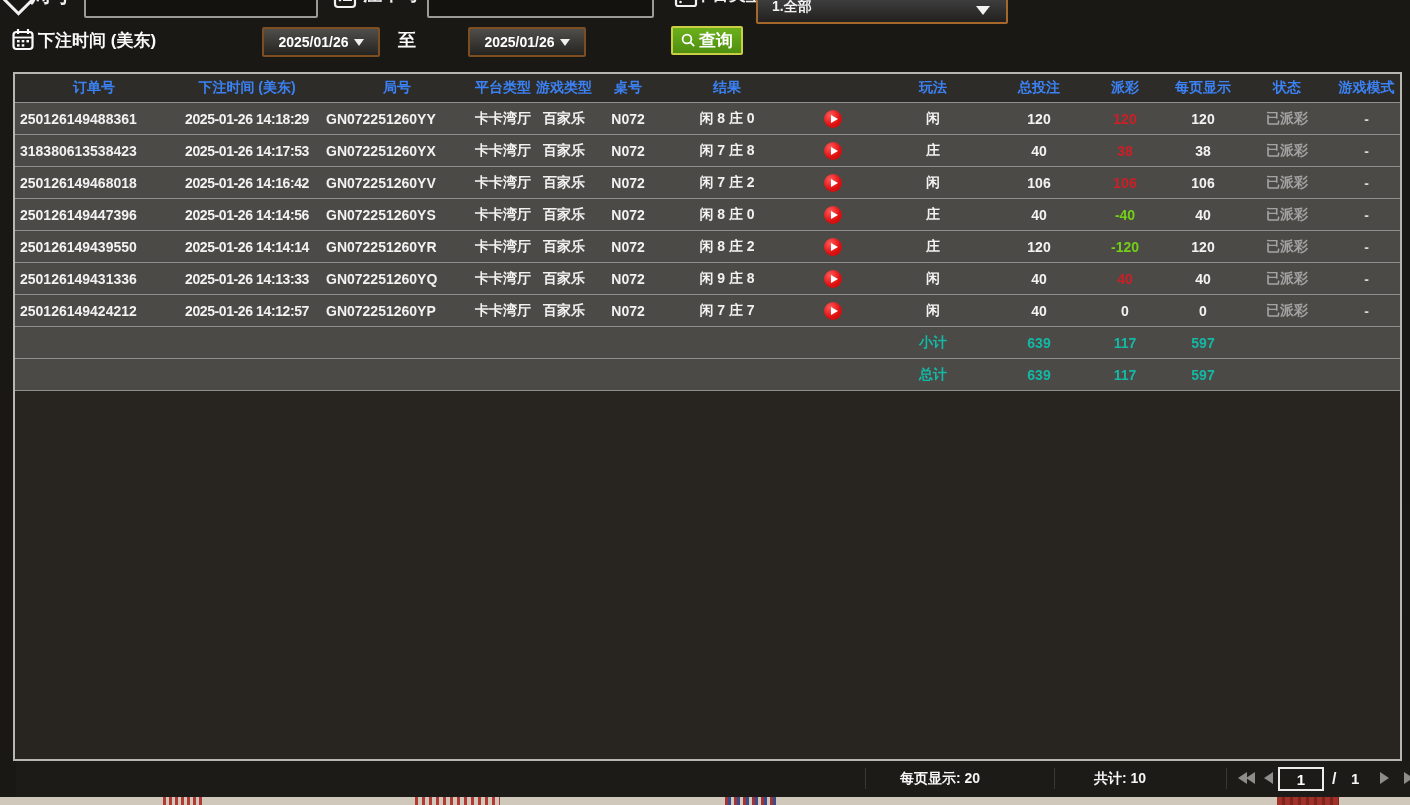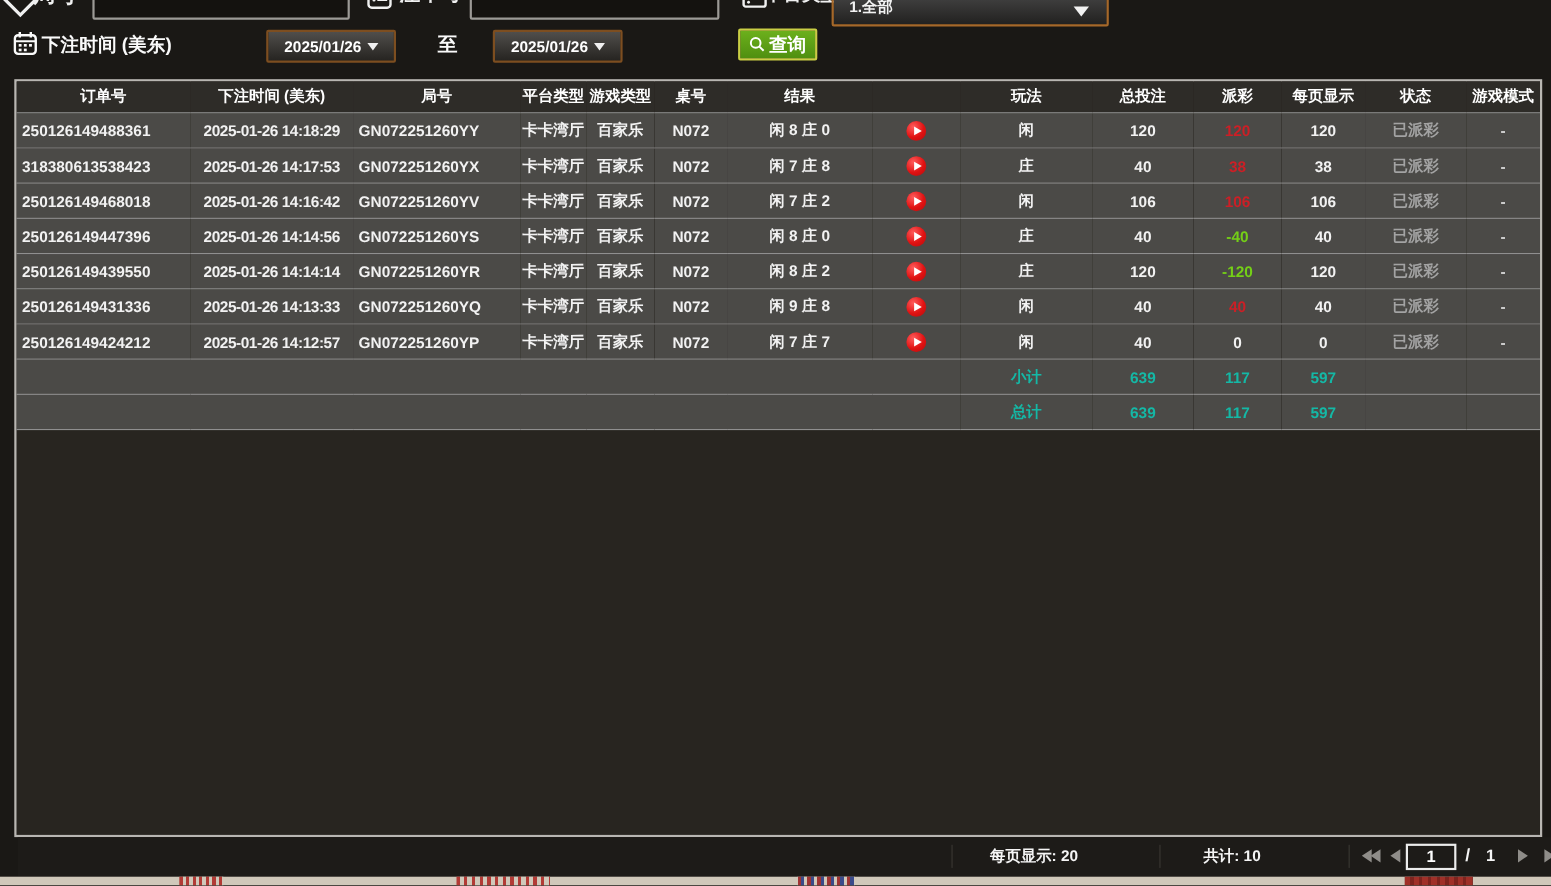--- a/index.html
+++ b/index.html
@@ -28,33 +28,33 @@
     border:2px solid #a5682a;border-radius:2px;color:#f2f2f2;font-size:14px;font-weight:bold;
     display:flex;align-items:flex-end;cursor:pointer;}
   .fselect .sel-text{margin:0 0 6px 14px;}
   .fselect .caret{position:absolute;right:16px;bottom:7px;width:0;height:0;border-left:7px solid transparent;border-right:7px solid transparent;border-top:9px solid #f2f2f2;}
 
   
   .cal-icon{left:12px;top:28px;}
   .bt-label{left:38px;top:29px;font-size:17px;font-weight:bold;color:#fafafa;}
   .datebox{width:114px;height:26px;background:linear-gradient(#504e4b,#262421);
     border:2px solid #7d4e20;border-radius:2px;color:#fff;font-size:14px;font-weight:bold;
-    display:flex;align-items:center;justify-content:center;gap:5px;cursor:pointer;}
+    display:flex;align-items:center;justify-content:center;gap:5px;cursor:pointer;margin-left:20px;}
   .datebox .dcaret{width:0;height:0;border-left:5px solid transparent;border-right:5px solid transparent;border-top:7px solid #f0f0f0;}
   .date1{left:242px;top:27px;}
   .zhi{left:398px;top:28px;font-size:18px;font-weight:bold;color:#fafafa;}
   .date2{left:448px;top:27px;}
   .querybtn{left:671px;top:26px;width:72px;height:29px;background:linear-gradient(#6cb01c,#4f8f10);
     border:2px solid #c9ce44;border-radius:2px;color:#fff;font-size:17px;font-weight:bold;
     display:flex;align-items:center;justify-content:center;gap:3px;cursor:pointer;font-family:"Liberation Sans",sans-serif;}
 
   
   .table-box{left:13px;top:72px;width:1385px;height:685px;border:2px solid #b8b6b2;background:#282520;}
   table{border-collapse:collapse;table-layout:fixed;width:1385px;}
-  thead th{height:26px;background:#2e2c28;color:#ffffff;font-size:14px;font-weight:bold;
+  thead th{height:26px;background:#2e2c28;color:#3b82f6;font-size:14px;font-weight:bold;
     border-bottom:1px solid #8f8f8f;white-space:nowrap;overflow:hidden;}
   tbody td{height:29px;background:#4b4a47;color:#f2f2f2;font-size:14px;font-weight:bold;text-align:center;
     border-bottom:1px solid #8f8f8f;white-space:nowrap;overflow:hidden;}
   td.al{text-align:left;padding-left:5px;}
   td.tt{letter-spacing:-0.4px;}
   .t-red{color:#cc1f26;}
   .t-green{color:#74cf17;}
   .t-status{color:#a3a3a3;}
   .t-yellow{color:#14b8a6;}
   .t-dim{color:#d6d6d6;}

